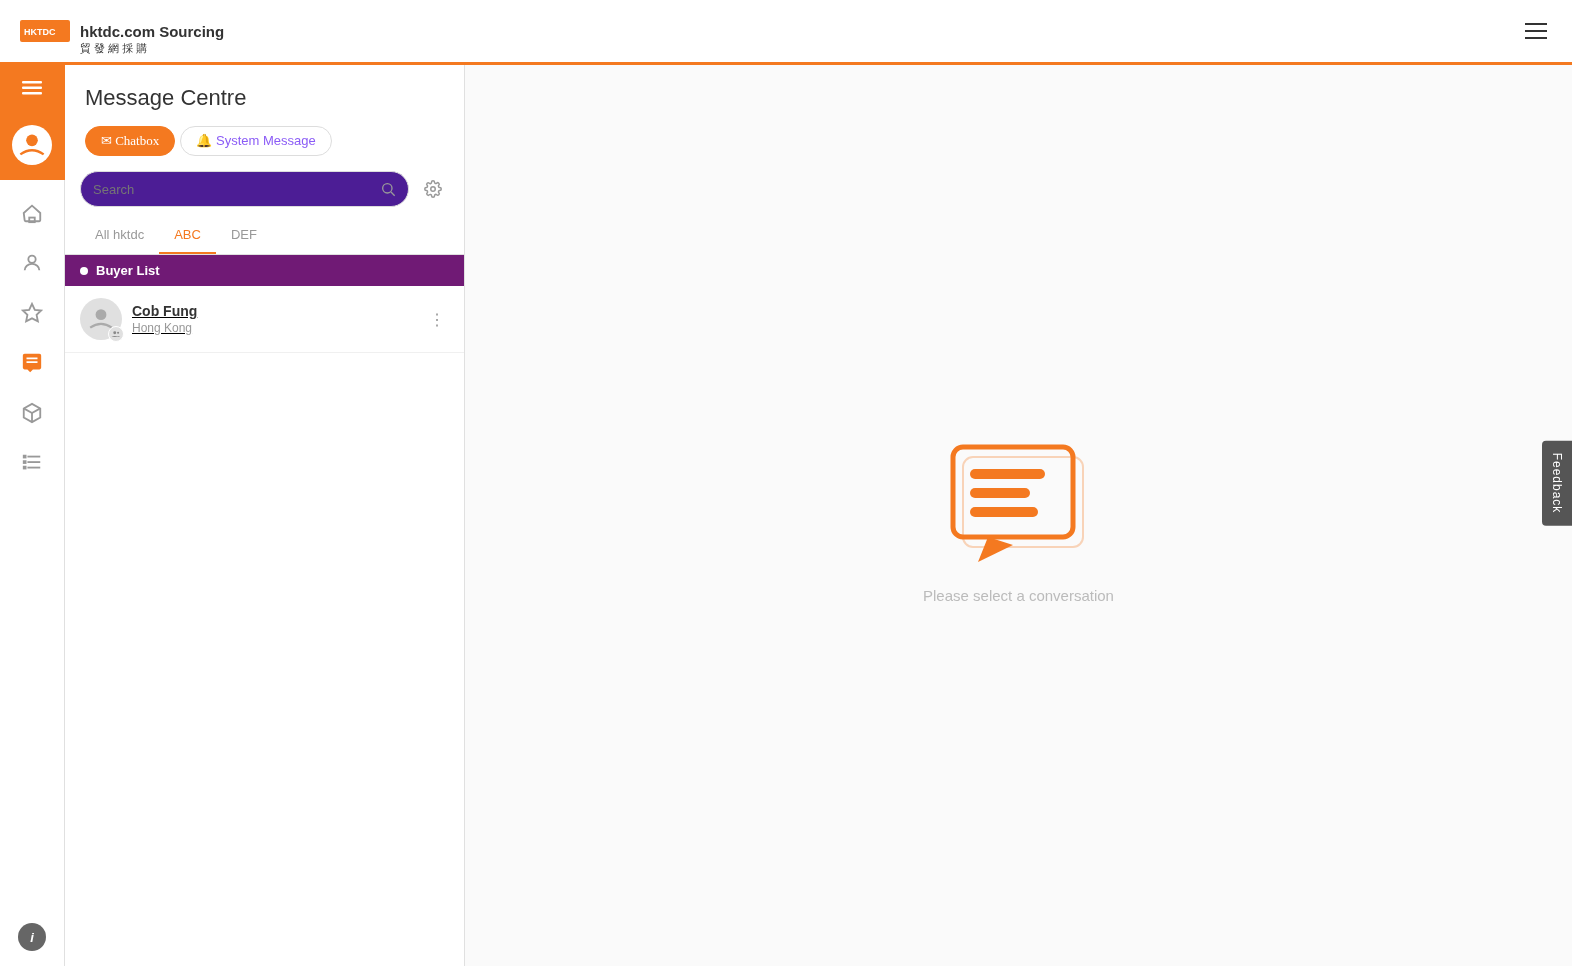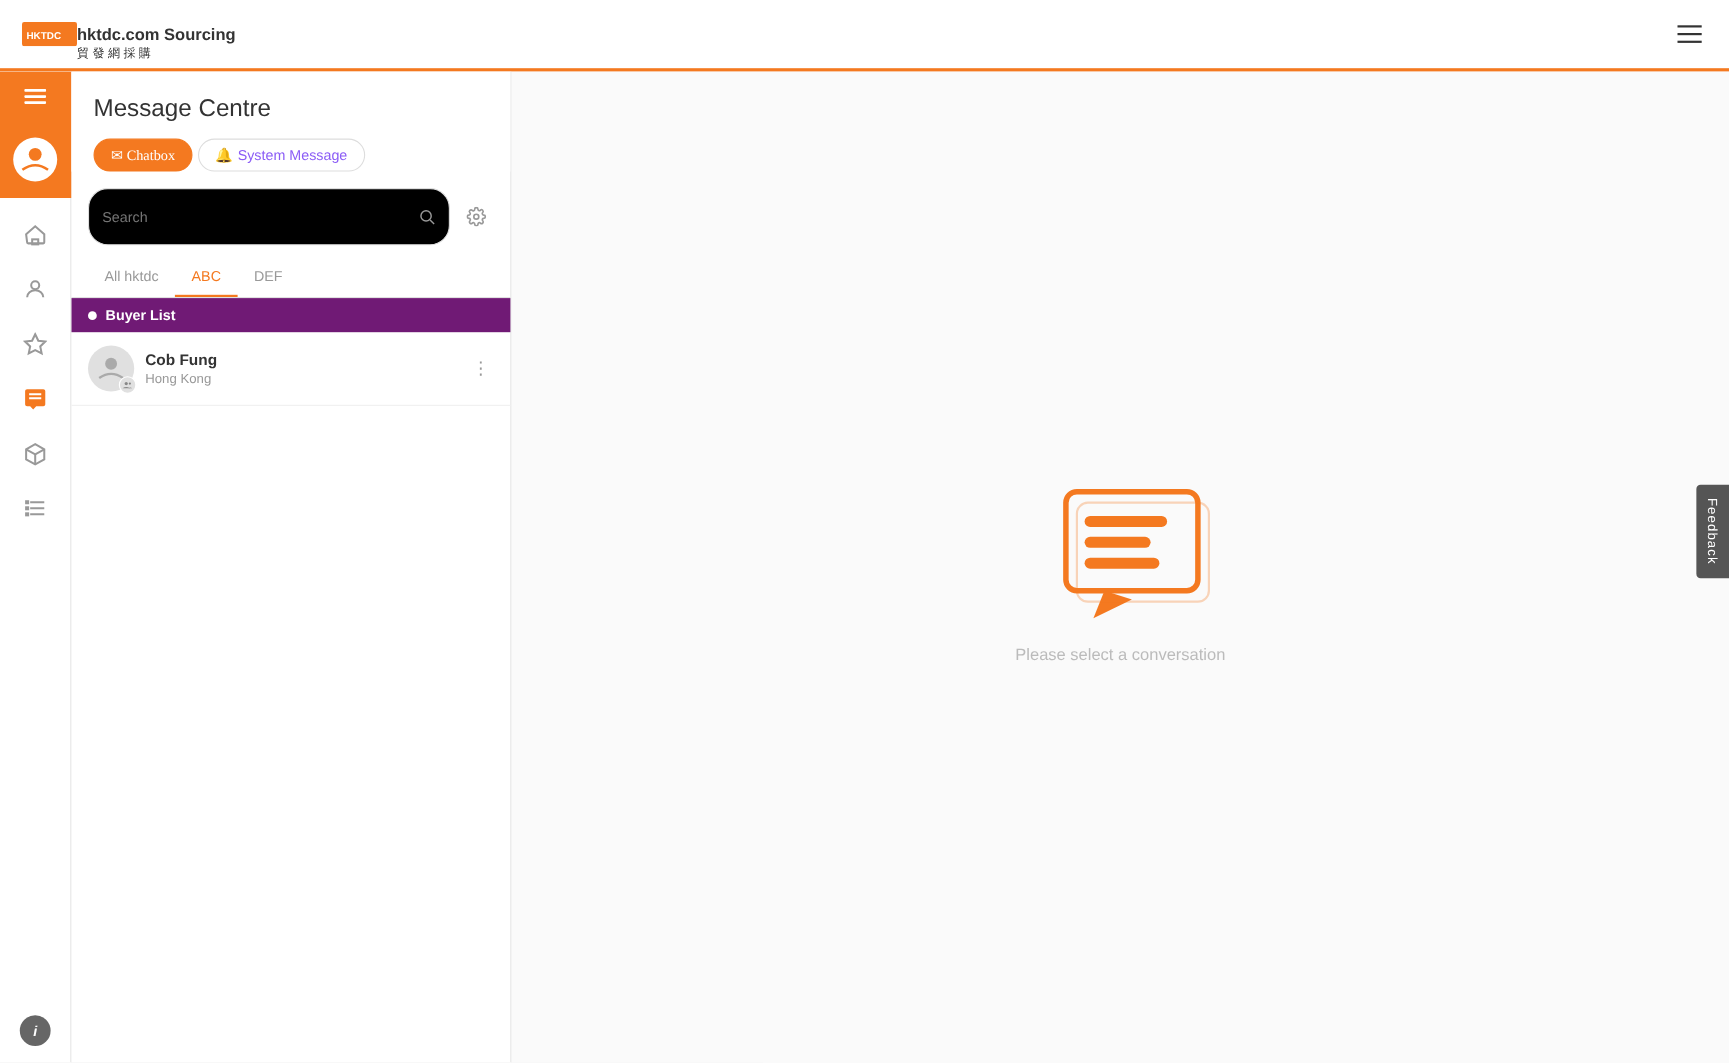--- a/index.html
+++ b/index.html
@@ -12,20 +12,21 @@
       border-bottom: 3px solid #f47920;
       display: flex;
       align-items: center;
       padding: 0 20px;
       justify-content: space-between;
       flex-shrink: 0;
     }
     .top-nav-brand {
       display: flex;
       align-items: center;
+      gap: 10px;
     }
     .brand-logo {
       display: flex;
       flex-direction: column;
     }
     .brand-name-en {
       font-size: 15px;
       font-weight: bold;
       color: #333;
       line-height: 1.2;
@@ -186,28 +187,28 @@
       font-family: Liberation Serif, serif;
     }
     .chat-search-area {
       padding: 15px 15px 0 15px;
       display: flex;
       align-items: center;
       gap: 8px;
     }
     .search-box {
       flex: 1;
-      height: 52px;
+      height: 36px;
       border: 1px solid #ddd;
       border-radius: 18px;
       display: flex;
       align-items: center;
       padding: 0 12px;
       gap: 8px;
-      background: #000000;
+      background: #4c1d95;
     }
     .search-input {
       border: none;
       outline: none;
       flex: 1;
       font-size: 13px;
       color: #999;
       background: transparent;
     }
     .search-icon-svg {
@@ -297,20 +298,21 @@
       background: #e0e0e0;
       border-radius: 50%;
       border: 1px solid white;
       display: flex;
       align-items: center;
       justify-content: center;
     }
     .contact-info {
       flex: 1;
       margin-left: 10px;
+      text-decoration: underline;
     }
     .contact-name {
       font-size: 14px;
       font-weight: bold;
       color: #333;
     }
     .contact-location {
       font-size: 12px;
       color: #999;
       margin-top: 2px;
@@ -332,21 +334,21 @@
       display: flex;
       align-items: center;
       justify-content: center;
       flex-direction: column;
       background: #fafafa;
       position: relative;
     }
     .empty-state {
       display: flex;
       flex-direction: column;
-      align-items: flex-end;
+      align-items: center;
     }
     .chat-illustration {
       width: 160px;
       height: 160px;
     }
     .empty-text {
       font-size: 15px;
       color: #bbb;
     }
     .feedback-sidebar {

